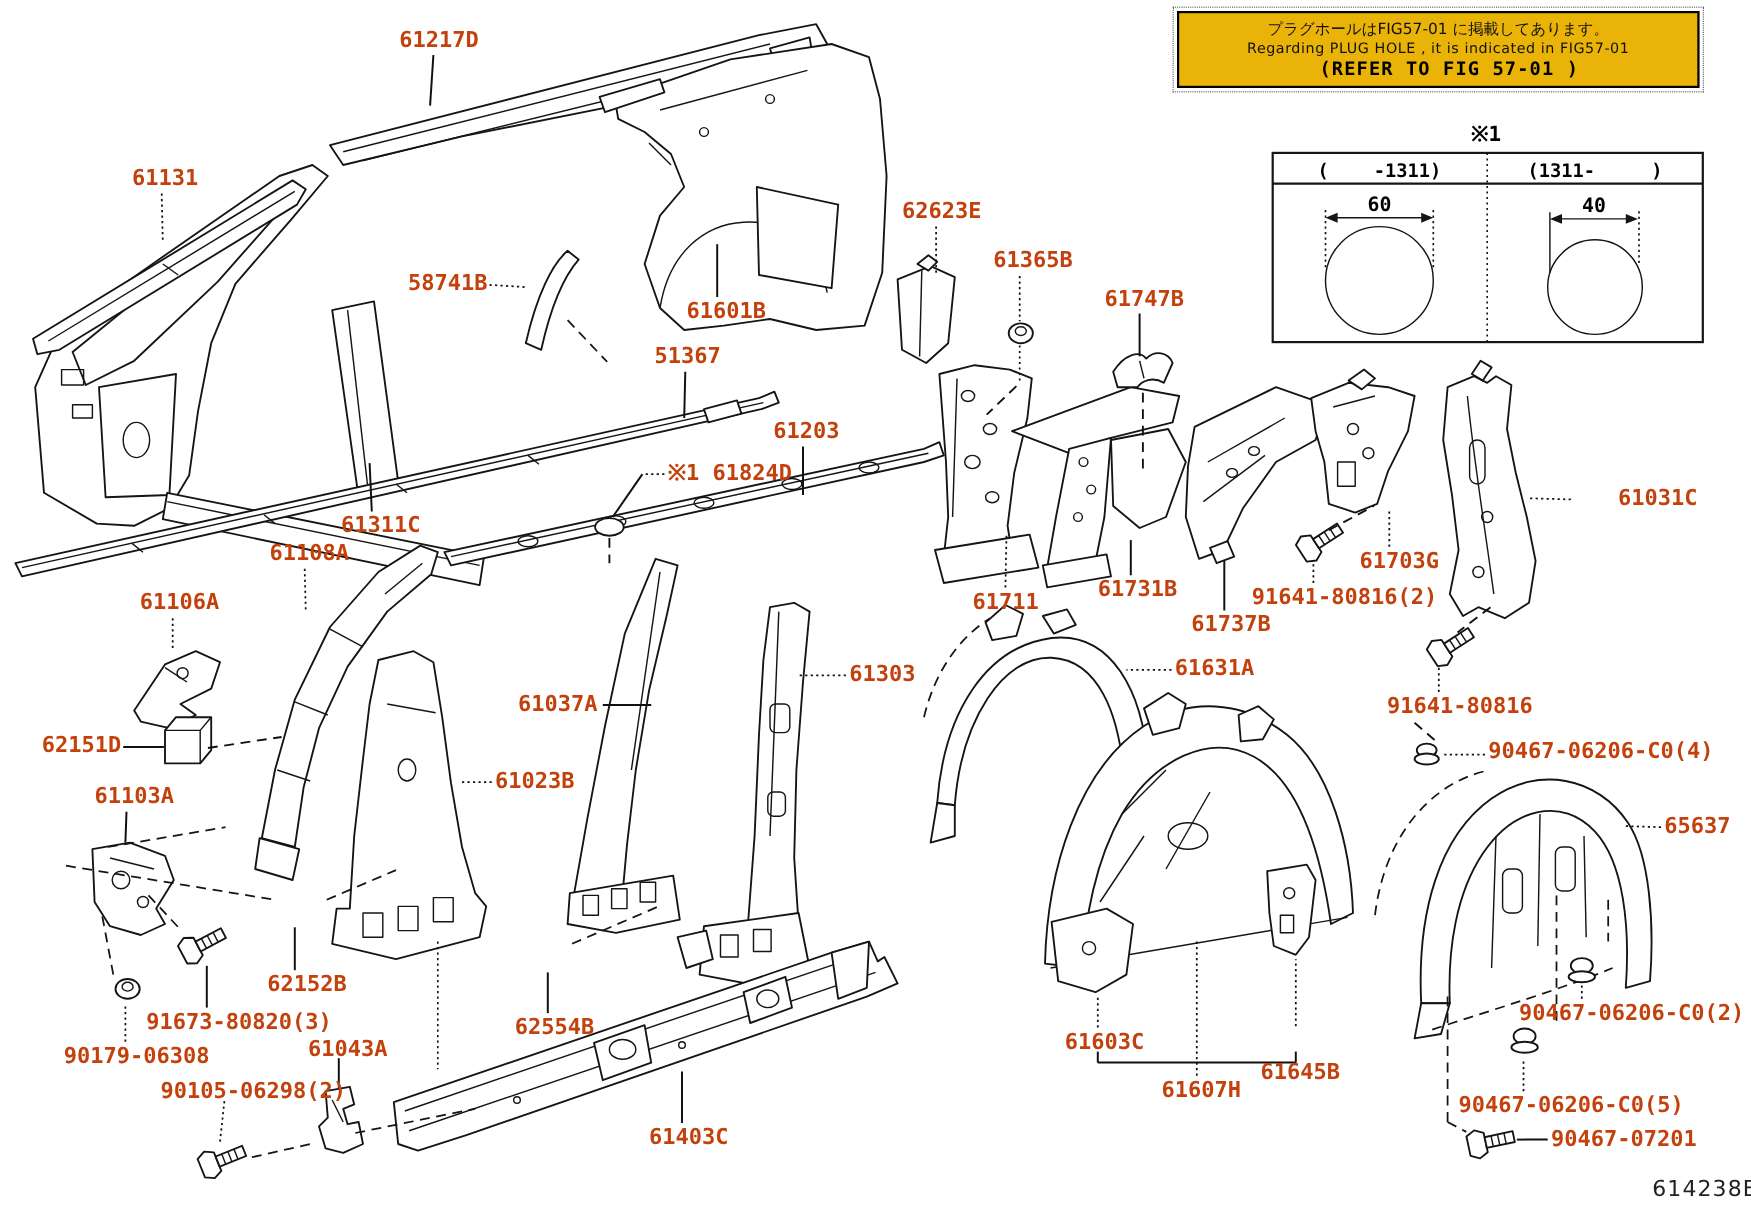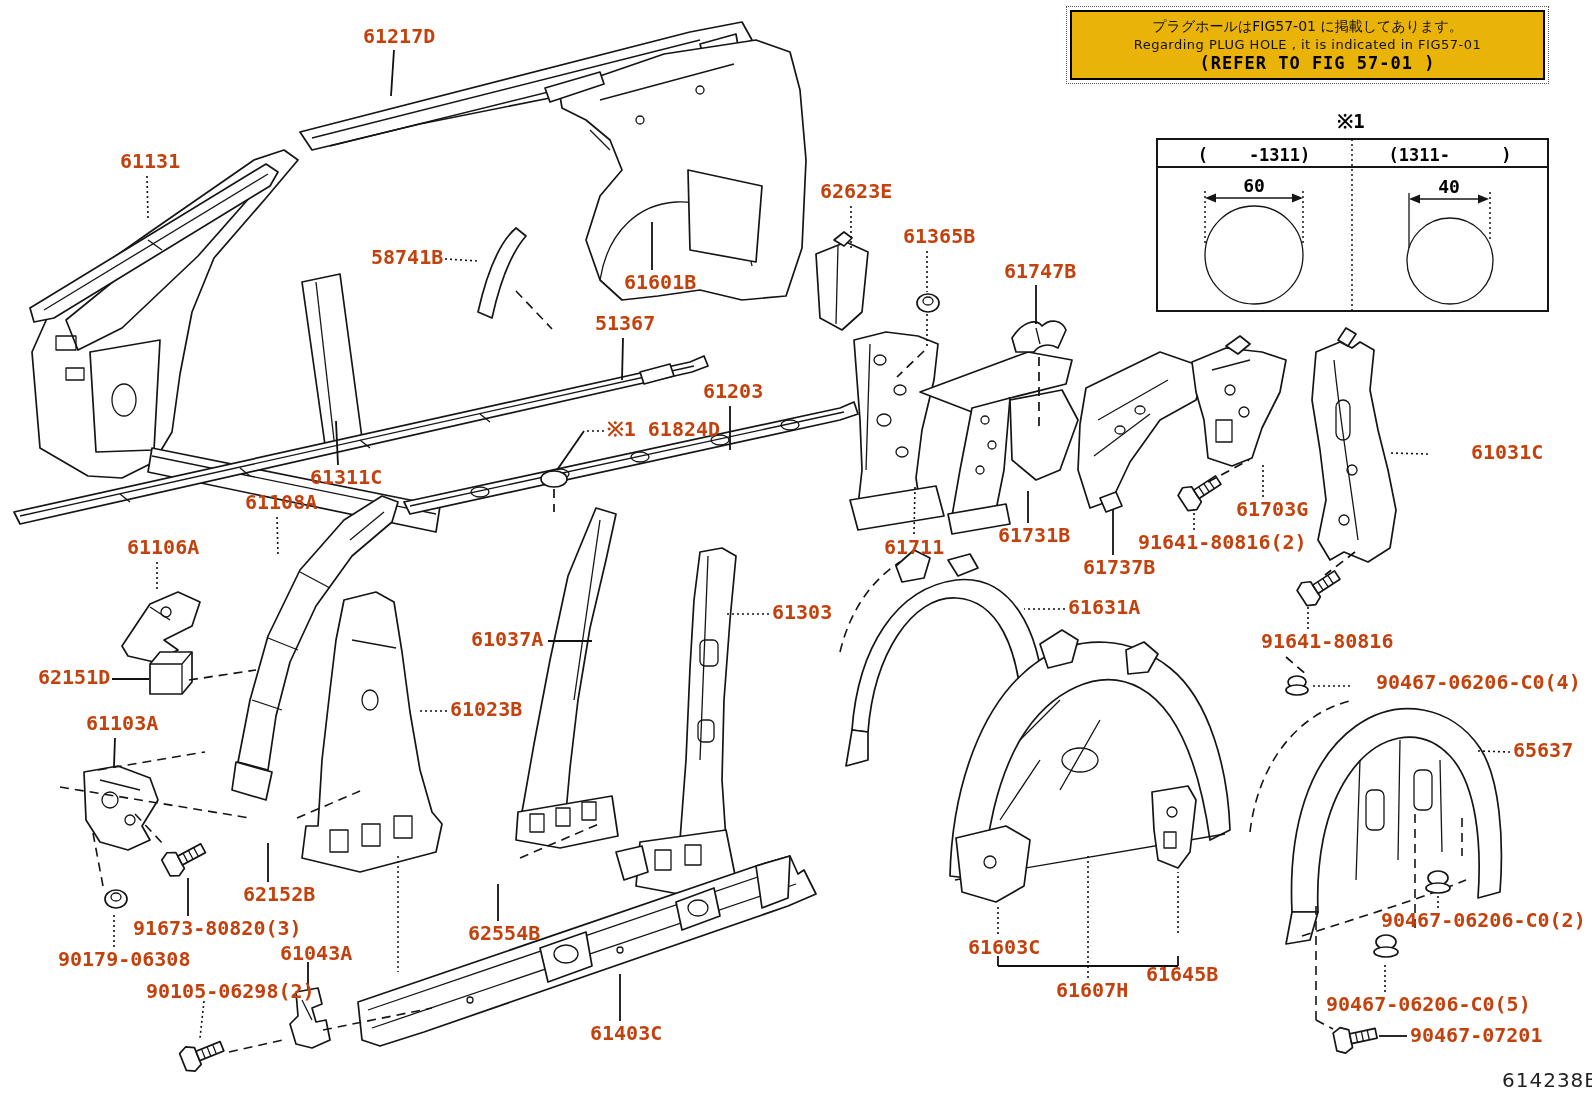--- a/index.html
+++ b/index.html
@@ -409,21 +409,21 @@
       <div class="part-label" style="left: 450px; top: 699px;">61023B</div>
       <div class="part-label" style="left: 772px; top: 602px;">61303</div>
       <div class="part-label" style="left: 884px; top: 537px;">61711</div>
       <div class="part-label" style="left: 998px; top: 525px;">61731B</div>
       <div class="part-label" style="left: 1236px; top: 499px;">61703G</div>
       <div class="part-label" style="left: 1138px; top: 532px;">91641-80816(2)</div>
       <div class="part-label" style="left: 1083px; top: 557px;">61737B</div>
       <div class="part-label" style="left: 1431px; top: 442px; margin-left: 40px;">61031C</div>
       <div class="part-label" style="left: 1068px; top: 597px;">61631A</div>
       <div class="part-label" style="left: 1261px; top: 631px;">91641-80816</div>
-      <div class="part-label" style="left: 1353px; top: 672px; margin-left: 23px;">90467-06206-C0(4)</div>
+      <div class="part-label" style="left: 1353px; top: 672px;">90467-06206-C0(4)</div>
       <div class="part-label" style="left: 1513px; top: 740px;">65637</div>
       <div class="part-label" style="left: 968px; top: 937px;">61603C</div>
       <div class="part-label" style="left: 1146px; top: 936px; margin-top: 28px;">61645B</div>
       <div class="part-label" style="left: 1056px; top: 980px;">61607H</div>
       <div class="part-label" style="left: 1381px; top: 910px;">90467-06206-C0(2)</div>
       <div class="part-label" style="left: 1326px; top: 994px;">90467-06206-C0(5)</div>
       <div class="part-label" style="left: 1410px; top: 1025px;">90467-07201</div>
       <div class="part-label" style="left: 243px; top: 884px;">62152B</div>
       <div class="part-label" style="left: 133px; top: 918px;">91673-80820(3)</div>
       <div class="part-label" style="left: 58px; top: 949px;">90179-06308</div>

